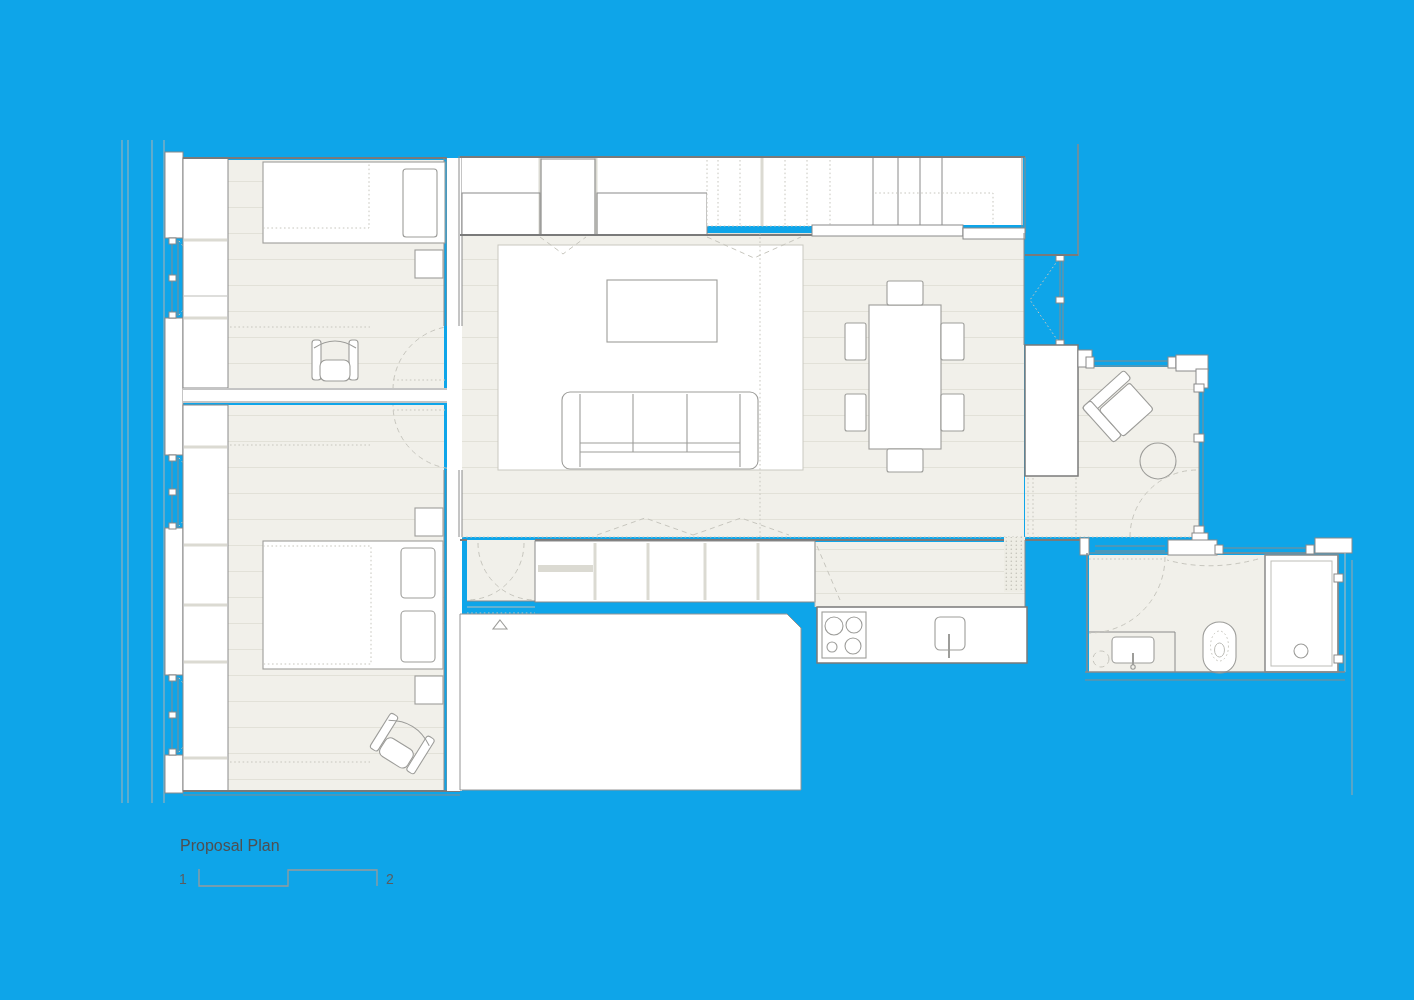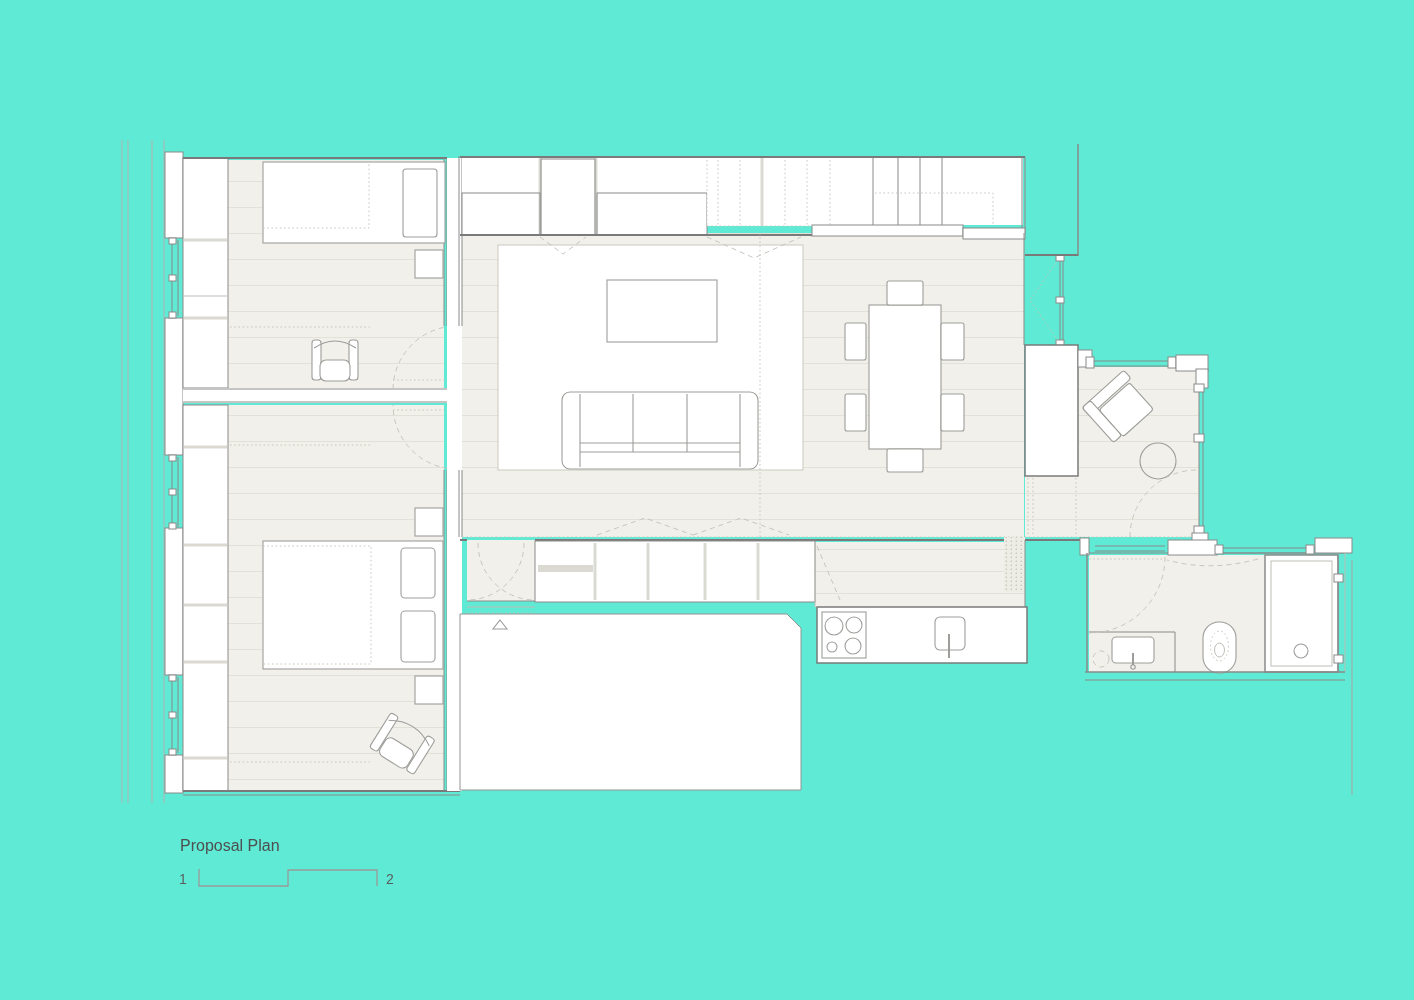--- a/index.html
+++ b/index.html
@@ -1,16 +1,16 @@
 <!DOCTYPE html>
 <html style="--floor: #f1f0ea; --plank: #e2e1d8; --wall: #8a8a8a; --wall-dark: #7a7a7a; --line-light: #bdbdb8; --facade: #b2b2b0; --divider: #dbdad2; --furniture: #9d9d9a; --dashed: #c7c6be; --rug-border: #c9c8c0; --text: #4f4f51; --text-light: #5c5c5e;"><head>
 <meta charset="utf-8">
 <style>
   html,body{margin:0;padding:0;background:#fff;}
-  #canvas{position:relative;width:1414px;height:1000px;background:#5eead4;overflow:hidden;
+  #canvas{position:relative;width:1414px;height:1000px;background:#0ea5e9;overflow:hidden;
           font-family:"Liberation Sans",sans-serif;}
   svg{position:absolute;left:0;top:0;}
   
   .wd  {stroke:var(--wall-dark);stroke-width:2;fill:none;}
   .w15 {stroke:var(--wall);stroke-width:1.5;fill:none;}
   .w1  {stroke:var(--wall);stroke-width:1;fill:none;}
   .lt  {stroke:var(--line-light);stroke-width:1;fill:none;}
   .fac {stroke:var(--facade);stroke-width:1;fill:none;}
   .div {stroke:var(--divider);stroke-width:3;fill:none;}
   .wh  {fill:#ffffff;stroke:var(--wall);stroke-width:1;}

